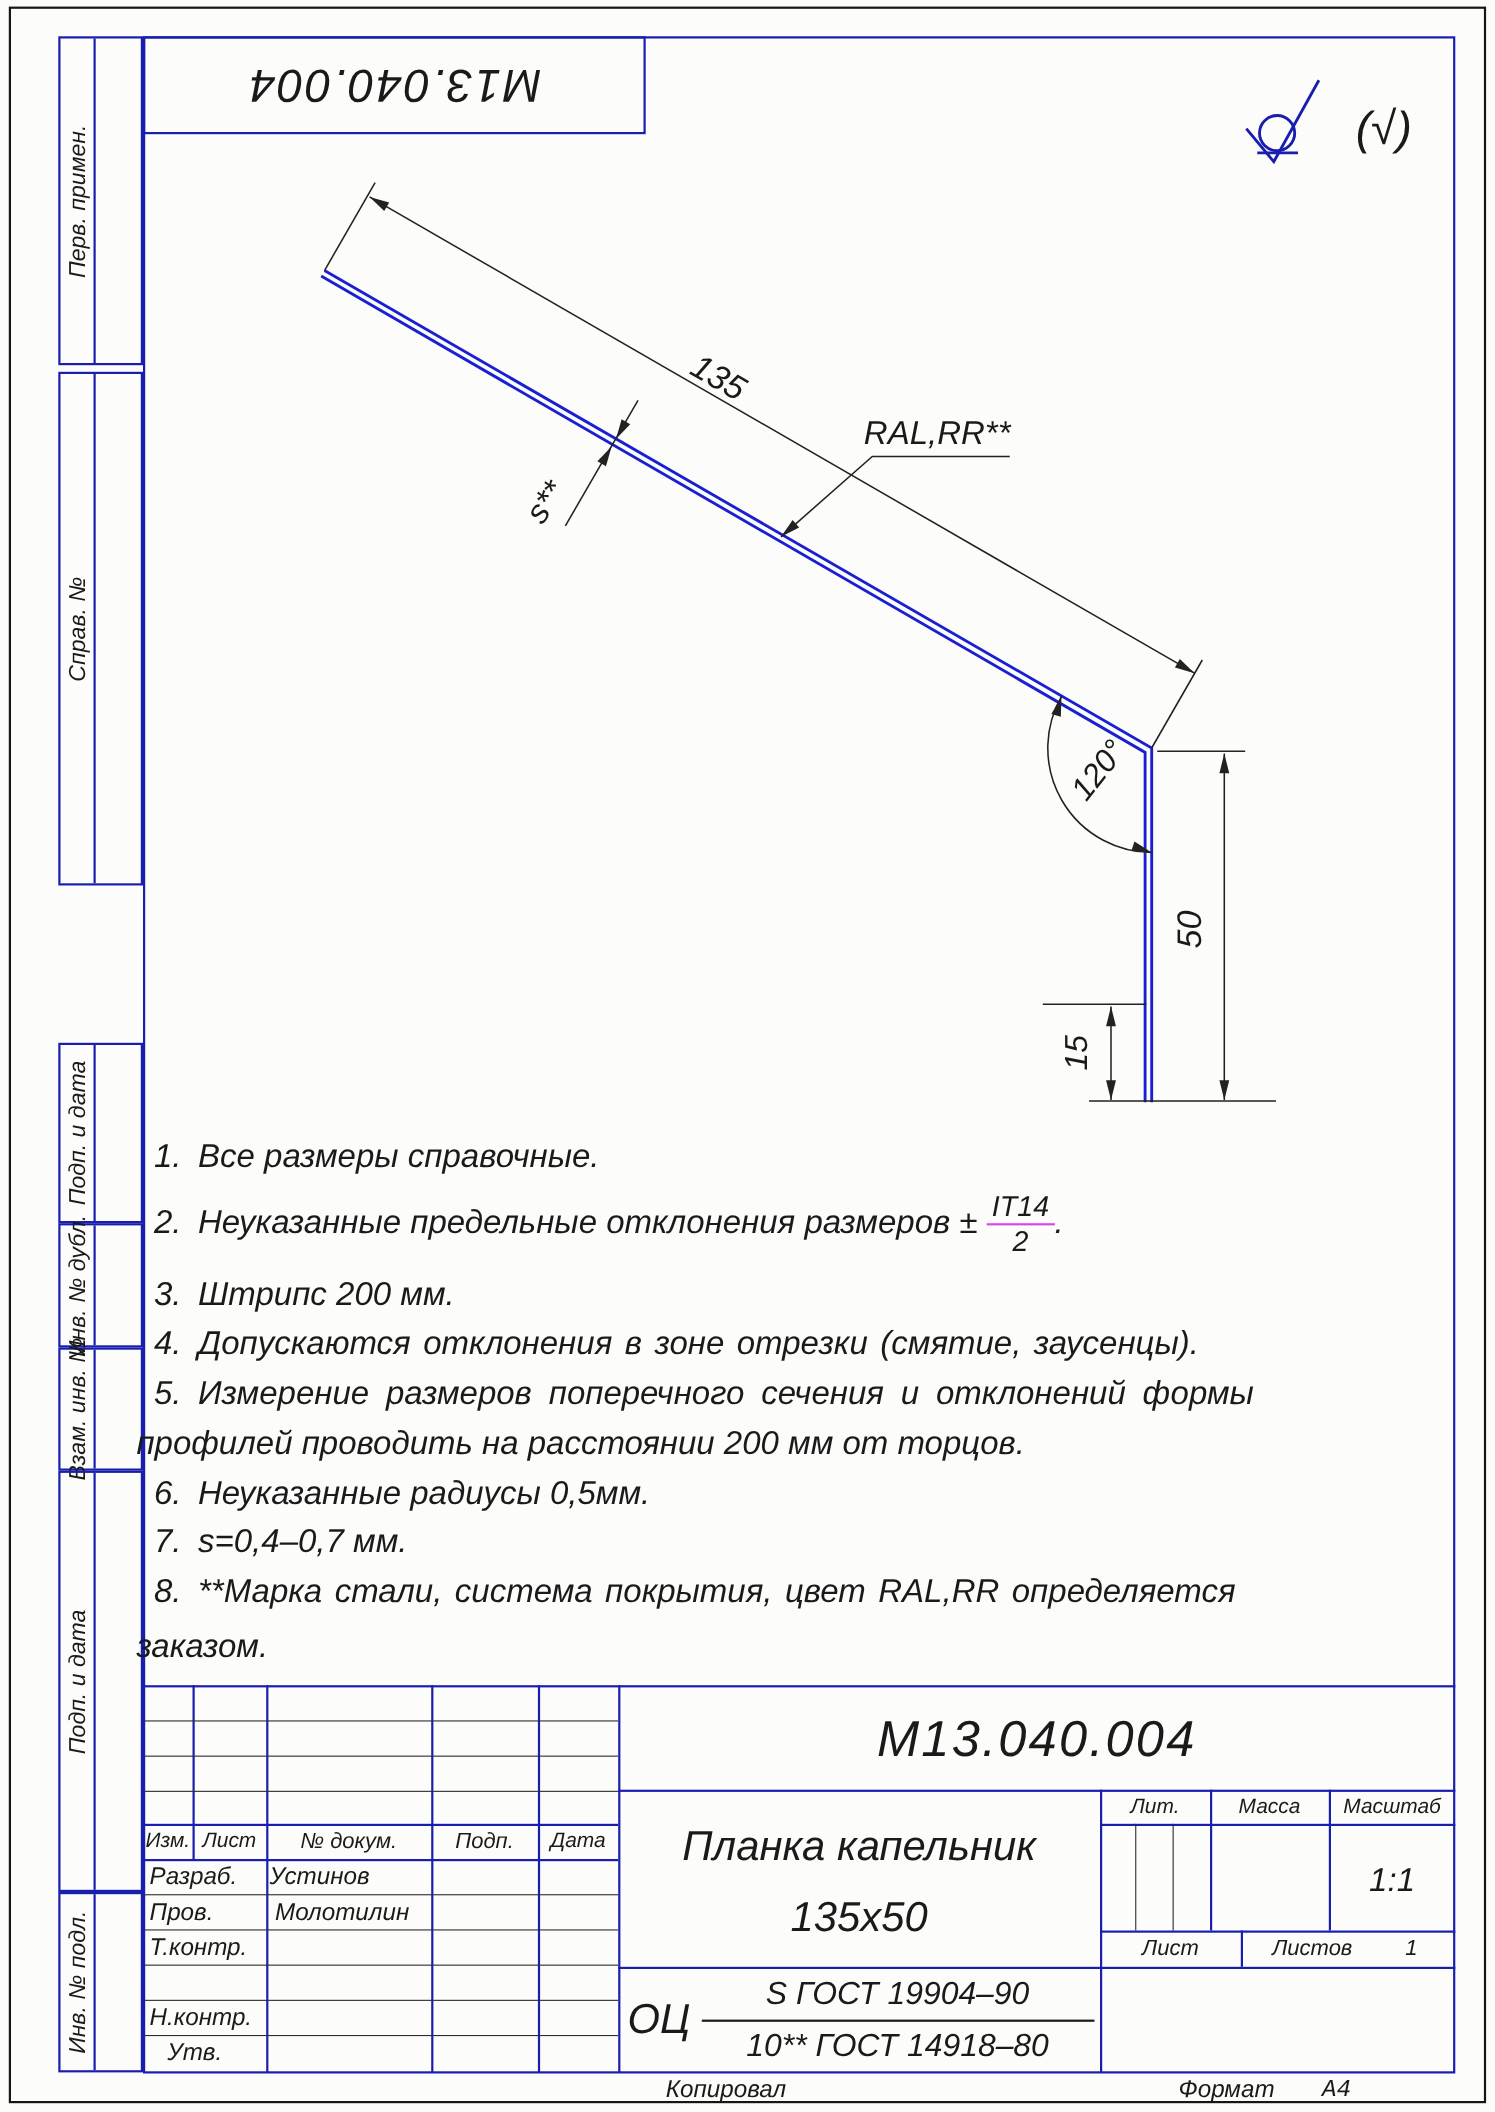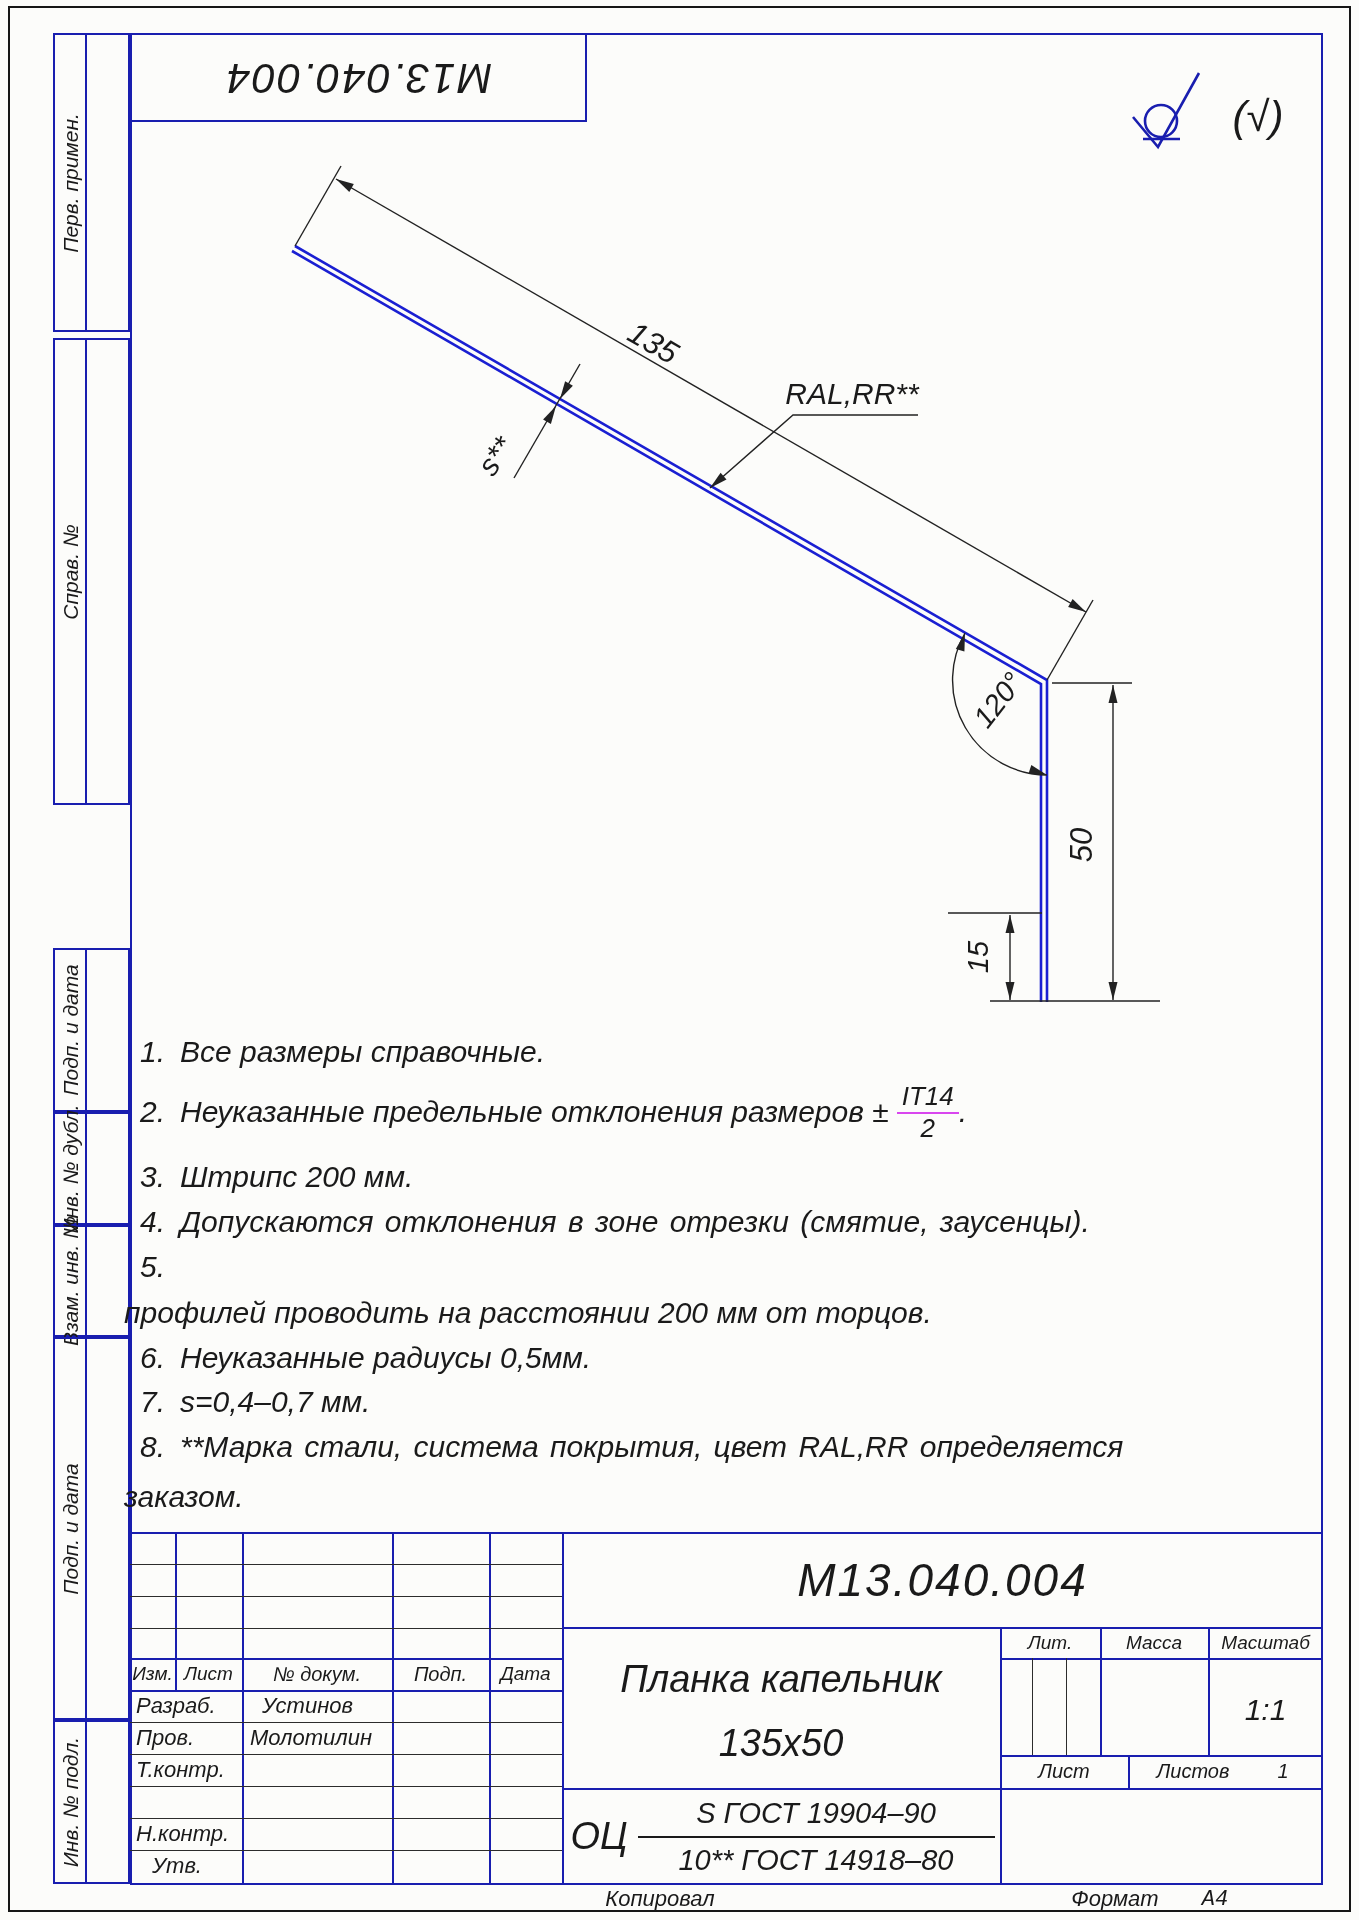--- a/index.html
+++ b/index.html
@@ -150,20 +150,21 @@
   <div class="note" style="top:1155px;">
     <span class="nnum">3.</span>
     <span>Штрипс 200 мм.</span>
   </div>
   <div class="note wide2" style="top:1200px;">
     <span class="nnum">4.</span>
     <span>Допускаются отклонения в зоне отрезки (смятие, заусенцы).</span>
   </div>
   <div class="note wide" style="top:1245px;">
     <span class="nnum">5.</span>
+    <span>Измерение размеров поперечного сечения и отклонений формы</span>
   </div>
   <div class="note cont" style="top:1291px;">
     <span>профилей проводить на расстоянии 200 мм от торцов.</span>
   </div>
   <div class="note" style="top:1336px;">
     <span class="nnum">6.</span>
     <span>Неуказанные  радиусы 0,5мм.</span>
   </div>
   <div class="note" style="top:1380px;">
     <span class="nnum">7.</span>
@@ -210,21 +211,21 @@
 
   <div class="cell" style="left:562px;top:1538px;width:761px;height:84px;font-size:46px;letter-spacing:2px;">М13.040.004</div>
 
   <div class="cell" style="left:130px;top:1659px;width:45px;height:30px;font-size:19px;">Изм.</div>
   <div class="cell" style="left:175px;top:1659px;width:67px;height:30px;font-size:19px;">Лист</div>
   <div class="cell" style="left:242px;top:1659px;width:150px;height:30px;font-size:20px;">№ докум.</div>
   <div class="cell" style="left:392px;top:1659px;width:97px;height:30px;font-size:20px;">Подп.</div>
   <div class="cell" style="left:489px;top:1659px;width:73px;height:30px;font-size:19px;">Дата</div>
 
   <div class="cell l" style="left:136px;top:1691px;width:104px;height:30px;font-size:22px;">Разраб.</div>
-  <div class="cell l" style="left:262px;top:1691px;width:140px;height:30px;font-size:22px;">Устинов</div>
+  <div class="cell l" style="left:245px;top:1691px;width:140px;height:30px;font-size:22px;">Устинов</div>
   <div class="cell l" style="left:136px;top:1723px;width:104px;height:30px;font-size:22px;font-style:italic;">Пров.</div>
   <div class="cell l" style="left:250px;top:1723px;width:140px;height:30px;font-size:22px;">Молотилин</div>
   <div class="cell l" style="left:136px;top:1755px;width:104px;height:30px;font-size:22px;">Т.контр.</div>
   <div class="cell l" style="left:136px;top:1819px;width:104px;height:30px;font-size:22px;">Н.контр.</div>
   <div class="cell l" style="left:136px;top:1851px;width:104px;height:30px;font-size:22px;margin-left:16px;">Утв.</div>
 
   <div class="cell" style="left:562px;top:1648px;width:438px;height:62px;font-size:38px;">Планка капельник</div>
   <div class="cell" style="left:562px;top:1712px;width:438px;height:62px;font-size:38px;">135x50</div>
 
   <div class="cell" style="left:1000px;top:1629px;width:100px;height:28px;font-size:19px;">Лит.</div>

